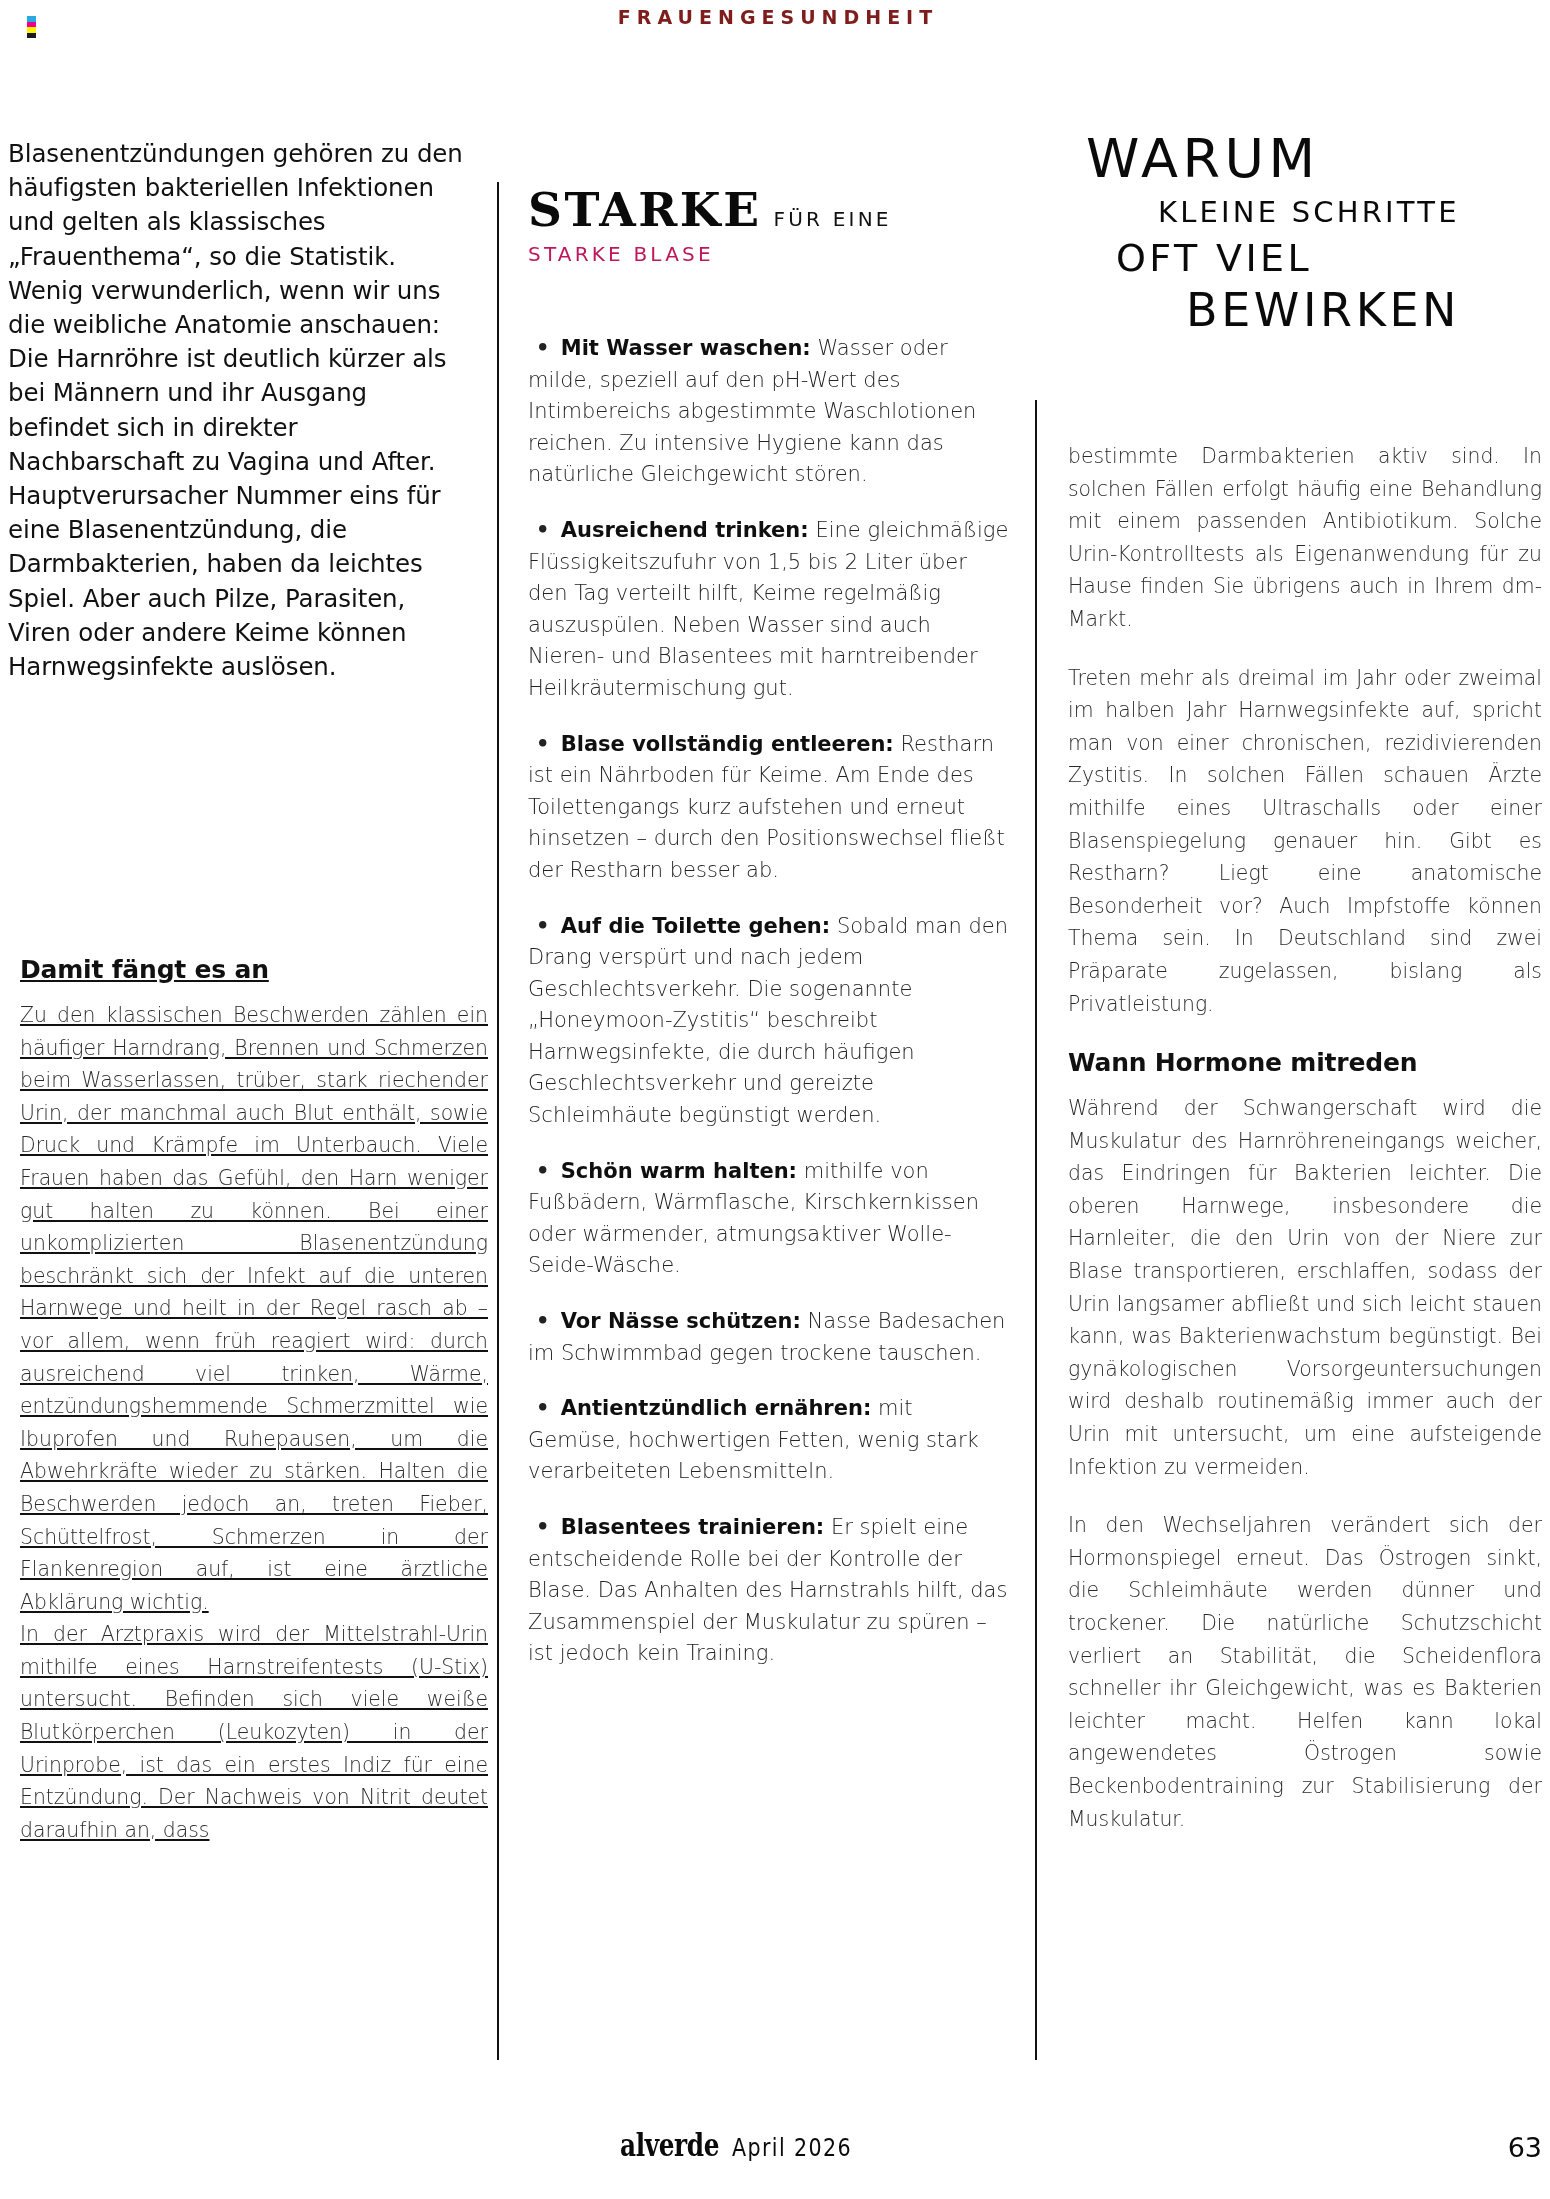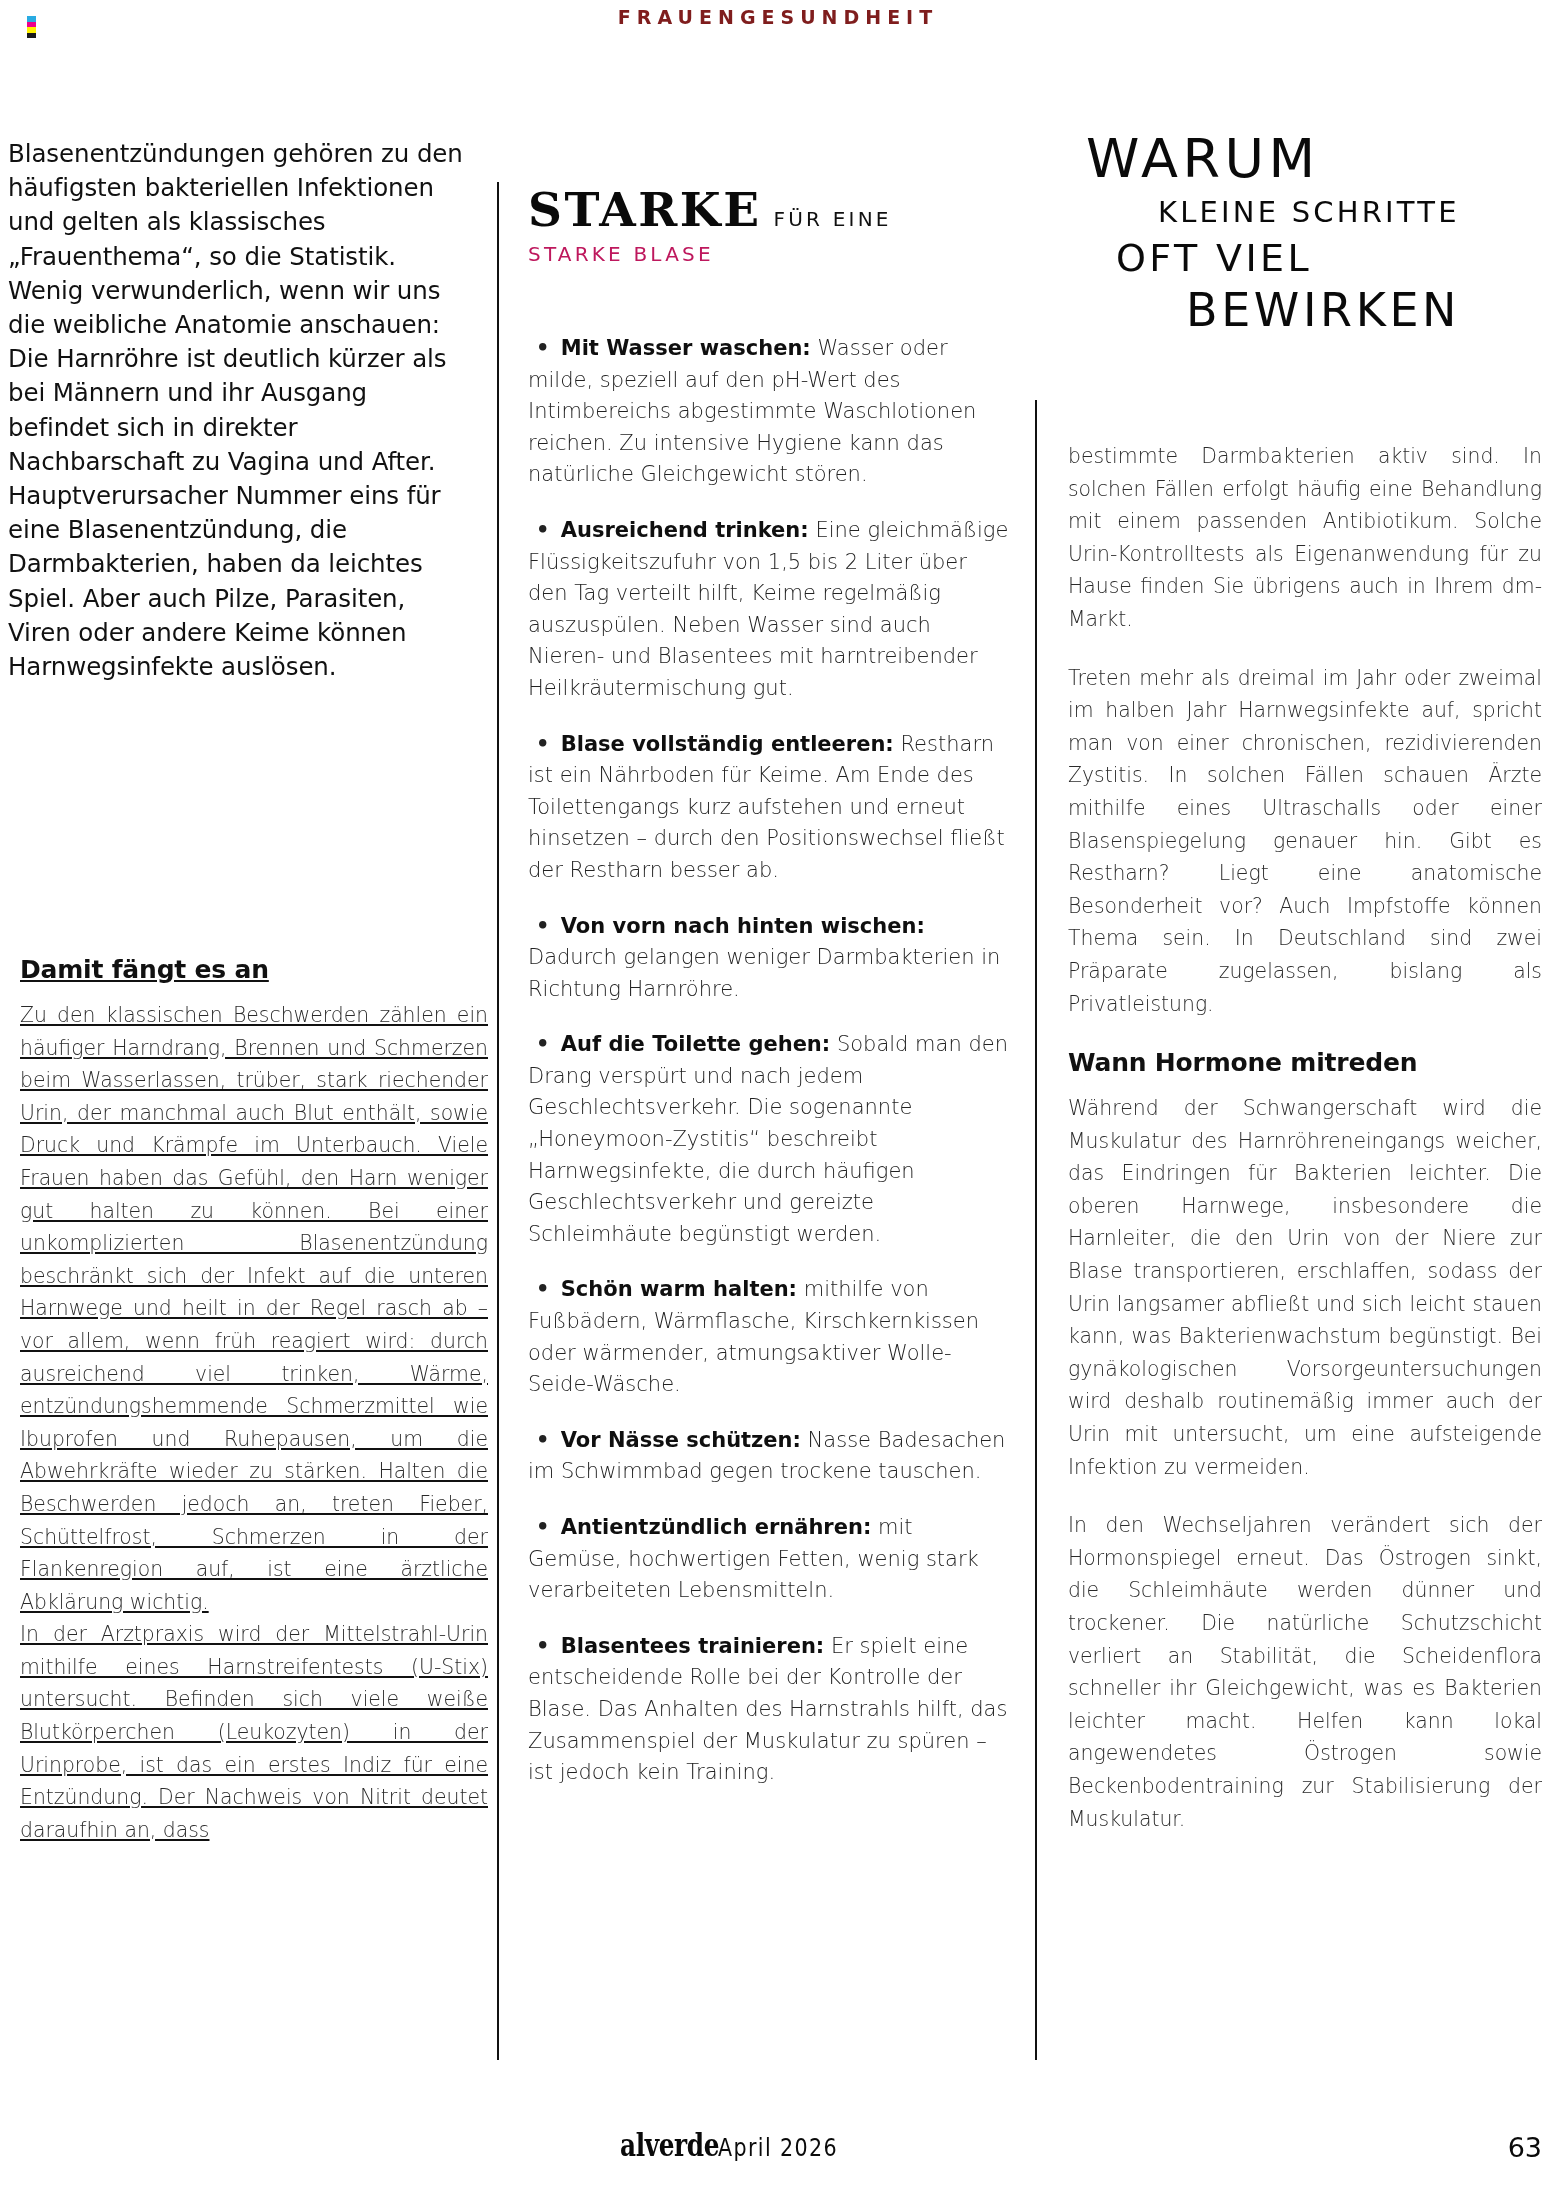--- a/index.html
+++ b/index.html
@@ -213,20 +213,21 @@
     bottom: 36px;
     width: 1550px;
     height: 40px;
   }
   .brand-wrap {
     position: absolute;
     left: 620px;
     bottom: 0;
     display: flex;
     align-items: baseline;
+    gap: 14px;
   }
   .brand {
     font-family: "DejaVu Serif", serif;
     font-weight: 700;
     font-size: 31px;
     letter-spacing: -0.5px;
     transform: scaleX(0.80);
     transform-origin: left bottom;
     color: #0a0a0a;
   }
@@ -284,21 +285,20 @@
 
     <div class="tips-head">
       <span class="tips-word">STARKE</span><span class="tips-kicker">FÜR EINE</span>
       <span class="tips-kicker-2">STARKE BLASE</span>
     </div>
 
     <div class="tips-list" id="tips-list">
         <p class="tip"><span class="bullet">• </span><b>Mit Wasser waschen:</b><span> Wasser oder milde, speziell auf den pH-Wert des Intimbereichs abgestimmte Waschlotionen reichen. Zu intensive Hygiene kann das natürliche Gleichgewicht stören.</span></p>
         <p class="tip"><span class="bullet">• </span><b>Ausreichend trinken:</b><span> Eine gleichmäßige Flüssigkeitszufuhr von 1,5 bis 2 Liter über den Tag verteilt hilft, Keime regelmäßig auszuspülen. Neben Wasser sind auch Nieren- und Blasentees mit harntreibender Heilkräutermischung gut.</span></p>
         <p class="tip"><span class="bullet">• </span><b>Blase vollständig entleeren:</b><span> Restharn ist ein Nährboden für Keime. Am Ende des Toilettengangs kurz aufstehen und erneut hinsetzen – durch den Positionswechsel fließt der Restharn besser ab.</span></p>
-        <p class="tip"><span class="bullet">• </span><b>Von vorn nach hinten wischen:</b><span> Dadurch gelangen weniger Darmbakterien in Richtung Harnröhre.</span></p>
         <p class="tip"><span class="bullet">• </span><b>Auf die Toilette gehen:</b><span> Sobald man den Drang verspürt und nach jedem Geschlechtsverkehr. Die sogenannte „Honeymoon-Zystitis“ beschreibt Harnwegsinfekte, die durch häufigen Geschlechtsverkehr und gereizte Schleimhäute begünstigt werden.</span></p>
         <p class="tip"><span class="bullet">• </span><b>Schön warm halten:</b><span> mithilfe von Fußbädern, Wärmflasche, Kirschkernkissen oder wärmender, atmungsaktiver Wolle-Seide-Wäsche.</span></p>
         <p class="tip"><span class="bullet">• </span><b>Vor Nässe schützen:</b><span> Nasse Badesachen im Schwimmbad gegen trockene tauschen.</span></p>
         <p class="tip"><span class="bullet">• </span><b>Antientzündlich ernähren:</b><span> mit Gemüse, hochwertigen Fetten, wenig stark verarbeiteten Lebensmitteln.</span></p>
         <p class="tip"><span class="bullet">• </span><b>Blasentees trainieren:</b><span> Er spielt eine entscheidende Rolle bei der Kontrolle der Blase. Das Anhalten des Harnstrahls hilft, das Zusammenspiel der Muskulatur zu spüren – ist jedoch kein Training.</span></p>
       </div>
 
   </div>
 
   <div class="col col-3">

